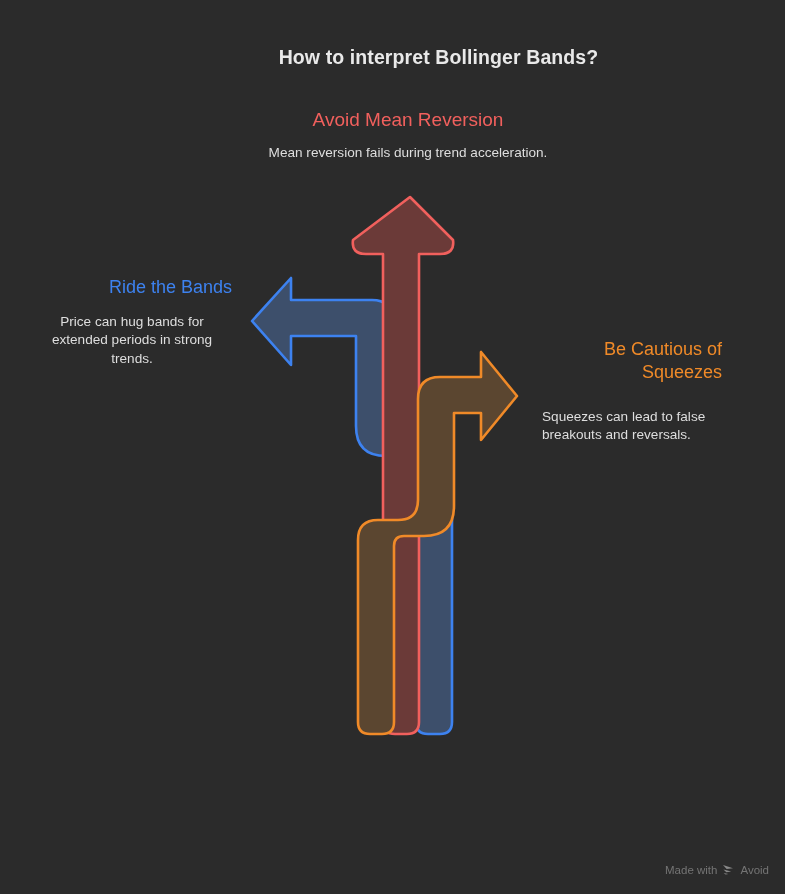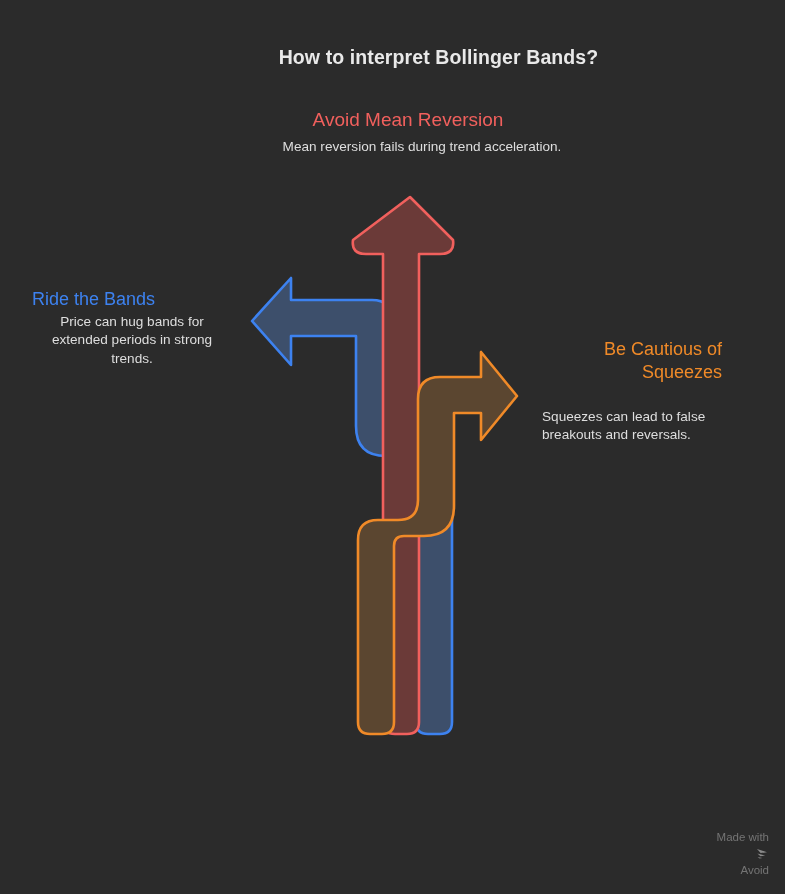--- a/index.html
+++ b/index.html
@@ -52,34 +52,33 @@
   .red-heading {
     left: 258px;
     top: 108px;
     width: 300px;
     text-align: center;
     font-size: 19px;
     color: #f1605d;
   }
   .red-body {
     left: 268px;
-    top: 138px;
+    top: 144px;
     width: 280px;
     text-align: center;
-    margin-left: 14px;
   }
 
   
   .blue-heading {
     left: 32px;
     top: 276px;
     width: 200px;
+    text-align: right;
     font-size: 18px;
     color: #3d82f0;
-    margin-top: 12px;
   }
   .blue-body {
     left: 32px;
     top: 313px;
     width: 200px;
     text-align: center;
   }
 
   
   .orange-heading {
@@ -95,25 +94,24 @@
     top: 408px;
     width: 185px;
     text-align: left;
   }
 
   .watermark {
     position: absolute;
     right: 16px;
     bottom: 18px;
     display: flex;
-    align-items: flex-end;
+    align-items: flex-start;
     gap: 5px;
     font-size: 11.5px;
     color: #747474;
-    flex-direction: column;
   }
   .watermark svg { display: block; }
 </style>
 </head>
 <body>
 
 <svg id="canvas" viewBox="0 0 785 894">
   <defs>
 
     <path id="blue-arrow-path" d="M 252,321

